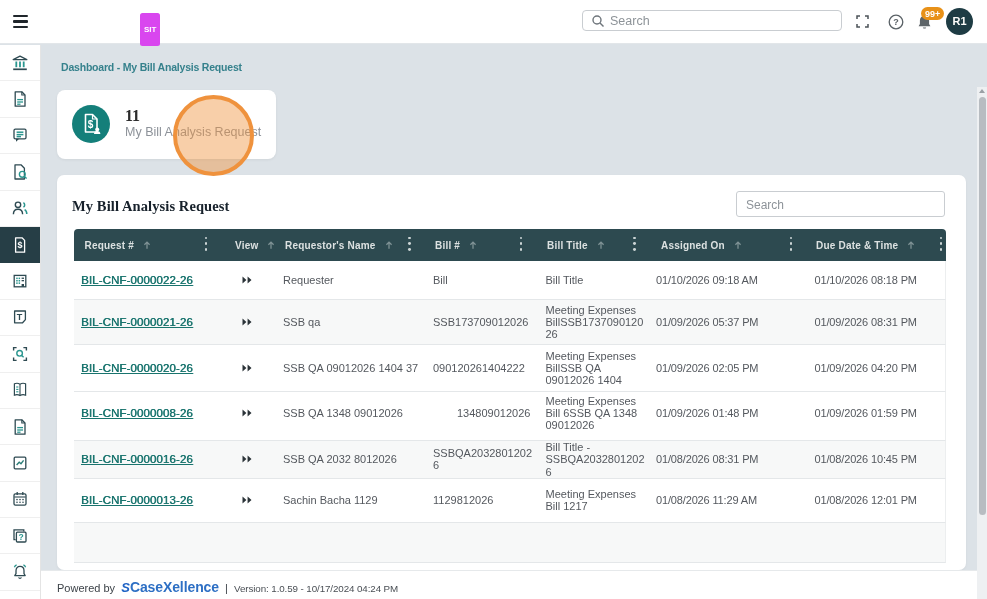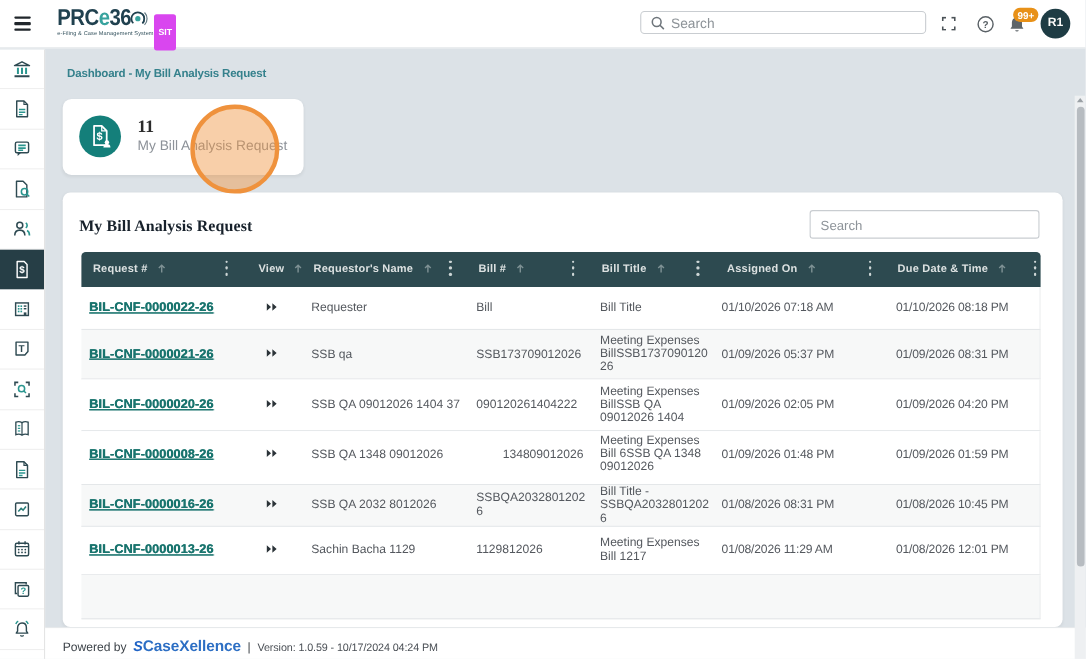--- a/index.html
+++ b/index.html
@@ -47,21 +47,21 @@
   #thead .lb { position:absolute; top:50%; transform:translateY(-50%); font-size:10px; font-weight:bold; color:#dce1e1; letter-spacing:0.2px; white-space:nowrap; }
   #thead .ar2 { margin-left:6px; vertical-align:-1px; }
   #thead .dots { position:absolute; top:7.5px; width:3px; height:16px; }
   .dots i { display:block; width:2.9px; height:2.9px; border-radius:50%; background:#cdd6d6; margin:0 auto 2.8px; }
   .trow { position:relative; width:872px; border-bottom:1px solid #e4e7e9; border-right:1px solid #eceeef; background:#fff; }
   .trow.alt { background:#f7f8f8; }
   .cell { position:absolute; top:50%; transform:translateY(-50%); font-size:11px; color:#54585e; white-space:nowrap; }
   .c1 { left:7.5px; } .c2 { left:168px; } .c3 { left:209.5px; } .c4 { left:359.5px; }
   .c5 { left:472px; line-height:12.2px; white-space:normal; width:108px; }
   .c6 { left:582.5px; letter-spacing:-0.15px; } .c7 { left:741px; letter-spacing:-0.15px; }
-  .lnk { color:#19746e; text-decoration:underline; font-weight:bold; font-size:11.5px; letter-spacing:0.1px; text-shadow:0.4px 0 0 #19746e; }
+  .lnk { color:#19746e; text-decoration:underline; font-weight:normal; font-size:11.5px; letter-spacing:0.1px; text-shadow:0.4px 0 0 #19746e; }
 
   
   #footer { position:absolute; left:41px; top:570px; width:946px; height:29px; background:#fff; border-top:1px solid #e6e9eb; z-index:25; }
   #footer .in { position:absolute; left:16px; top:8px; font-size:11px; color:#3d4349; }
   #footer .cx { color:#2d6fc4; font-weight:bold; font-size:14px; letter-spacing:-0.1px; }
   #footer .ver { color:#4a4f55; font-size:9.8px; letter-spacing:-0.1px; }
 
   
   #sbtrack { position:absolute; left:977px; top:87px; width:10px; height:512px; background:#eef0f2; z-index:40; }
   #sbthumb { position:absolute; left:1.5px; top:10px; width:7px; height:418px; background:#b7bcc1; border-radius:4px; }
@@ -69,29 +69,20 @@
 </style>
 </head>
 <body>
 
 <div id="topbar">
   <div id="burger">
       <div></div>
       <div></div>
       <div></div>
     </div>
-  <div id="logo">
-    <div id="logotext"><span id="ltxt">PRC<span class="e">e</span>36</span><svg width="18" height="18" viewBox="0 0 18 18" style="margin-left:-1px;vertical-align:-2.5px">
-          <circle cx="8.3" cy="9" r="2.4" fill="#38a39e"></circle>
-          <path d="M4.2 13.1 a5.8 5.8 0 1 1 8.2 0" fill="none" stroke="#20414f" stroke-width="1.5"></path>
-          <path d="M12.6 4.7 a6.1 6.1 0 0 1 0 8.6" fill="none" stroke="#20414f" stroke-width="1.2" opacity="0.85"></path>
-          <path d="M14.4 3.4 a8 8 0 0 1 0 11.2" fill="none" stroke="#20414f" stroke-width="1.1" opacity="0.7"></path>
-        </svg></div>
-    <div id="tagline">e-Filing &amp; Case Management System</div>
-  </div>
   <div id="sit">SIT</div>
   <div id="hsearch">
     <span class="mag"><svg width="14" height="14" viewBox="0 0 14 14">
           <circle cx="6" cy="6" r="4" fill="none" stroke="#6e757b" stroke-width="1.4"></circle>
           <line x1="9" y1="9" x2="12.5" y2="12.5" stroke="#6e757b" stroke-width="1.4"></line>
         </svg></span>
     <span class="ph">Search</span>
   </div>
   <svg class="abs" style="left:856px;top:15px" width="13" height="13" viewBox="0 0 13 13" fill="none" stroke="#4c5358" stroke-width="1.5">
       <path d="M1 4 V1 H4 M9 1 H12 V4 M12 9 V12 H9 M4 12 H1 V9"></path>
@@ -319,21 +310,21 @@
     </div>
     <div id="rows">
         <div class="trow " style="height:39px">
           <span class="cell c1" style=""><span class="lnk">BIL-CNF-0000022-26</span></span>
           <span class="cell c2" style=""><svg width="11" height="8" viewBox="0 0 11 8">
               <path d="M0.5 0.6 L4.4 4 L0.5 7.4 Z M5.6 0.6 L9.5 4 L5.6 7.4 Z" fill="#2b3338"></path>
             </svg></span>
           <span class="cell c3" style="">Requester</span>
           <span class="cell c4" style="">Bill</span>
           <span class="cell c5" style="">Bill Title</span>
-          <span class="cell c6" style="">01/10/2026 07:18 AM</span>
+          <span class="cell c6" style="">01/10/2026 09:18 AM</span>
           <span class="cell c7" style="">01/10/2026 08:18 PM</span>
         </div>
         <div class="trow alt" style="height:44.8px">
           <span class="cell c1" style=""><span class="lnk">BIL-CNF-0000021-26</span></span>
           <span class="cell c2" style=""><svg width="11" height="8" viewBox="0 0 11 8">
               <path d="M0.5 0.6 L4.4 4 L0.5 7.4 Z M5.6 0.6 L9.5 4 L5.6 7.4 Z" fill="#2b3338"></path>
             </svg></span>
           <span class="cell c3" style="">SSB qa</span>
           <span class="cell c4" style="">SSB173709012026</span>
           <span class="cell c5" style="">Meeting Expenses<br>BillSSB1737090120<br>26</span>

